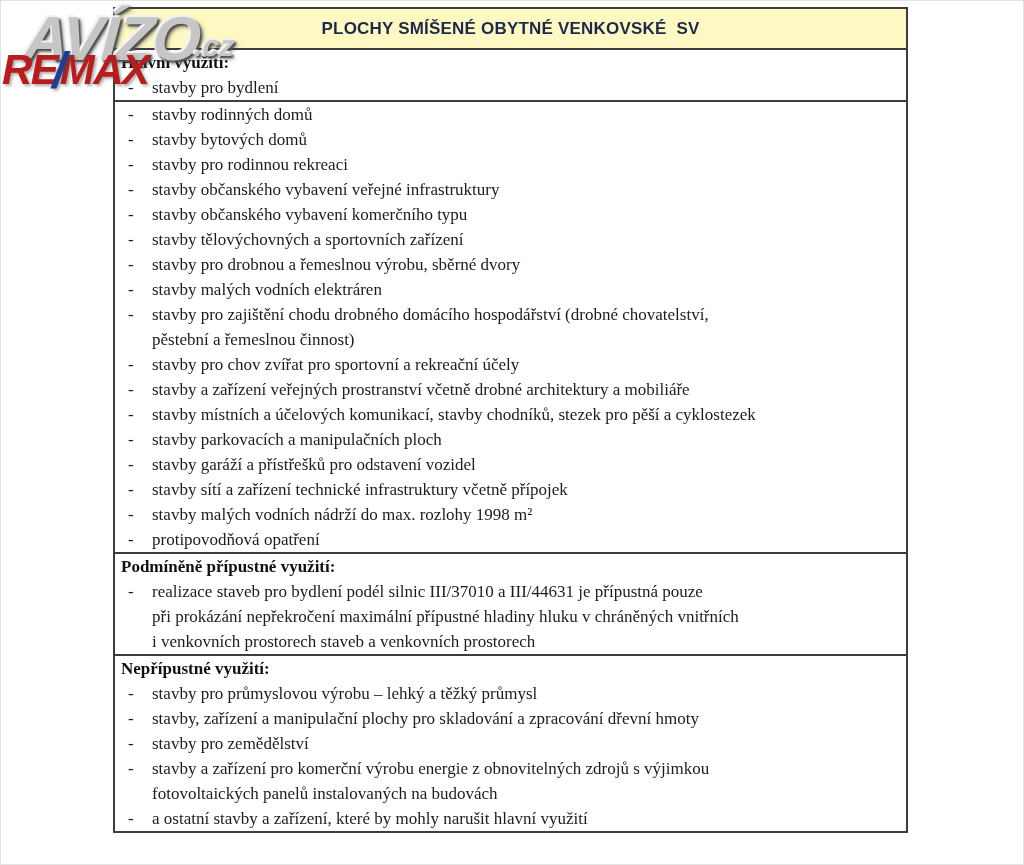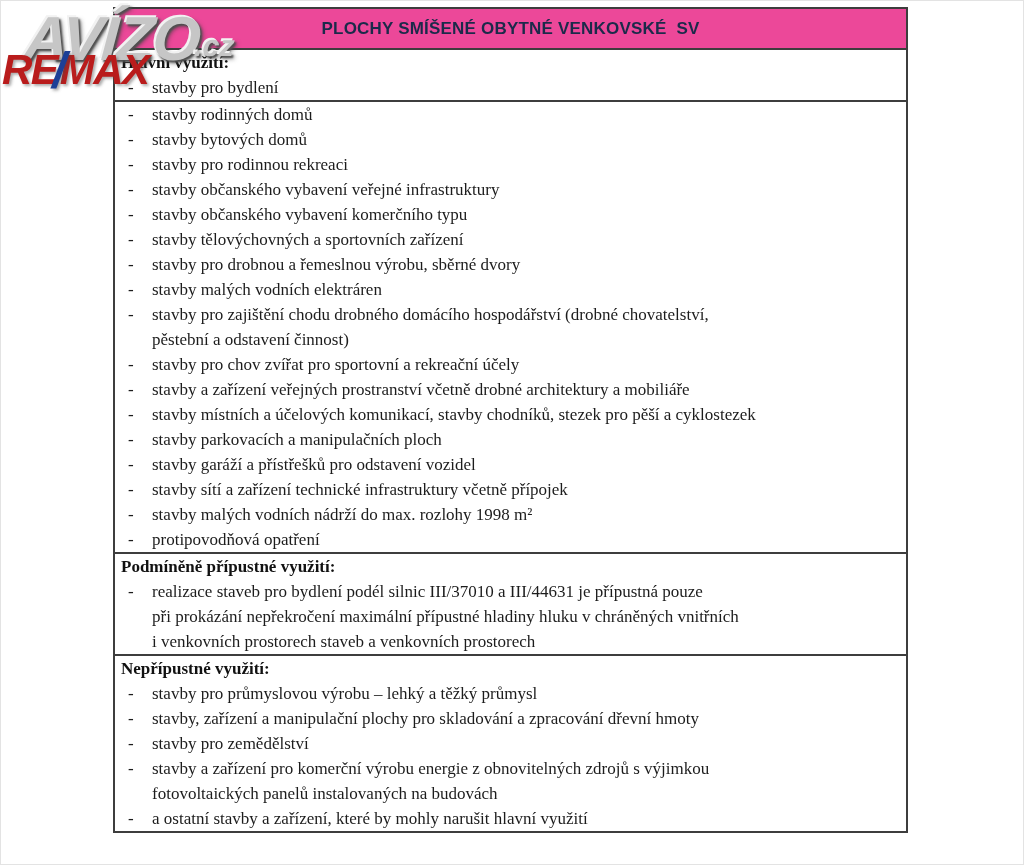--- a/index.html
+++ b/index.html
@@ -113,21 +113,21 @@
     font-size: 50px;
     margin: 0 -5px;
     position: relative;
     top: 3px;
   }
 </style>
 </head>
 <body>
 
 <div class="doc-table">
-  <div class="doc-header" style="background: #ec4899; color: rgb(27, 42, 74);">PLOCHY SMÍŠENÉ OBYTNÉ VENKOVSKÉ  SV</div>
+  <div class="doc-header" style="background: #fef9c3; color: rgb(27, 42, 74);">PLOCHY SMÍŠENÉ OBYTNÉ VENKOVSKÉ  SV</div>
   <div id="sections">
   <div class="section">
     <div class="section-heading">Hlavní využití:</div>
     <div class="items">
   <div class="item">
     <span class="dash">-</span>
     <span class="item-text">stavby pro bydlení</span>
   </div>
 </div>
   </div>
@@ -170,21 +170,21 @@
   </div>
 
   <div class="item">
     <span class="dash">-</span>
     <span class="item-text">stavby malých vodních elektráren</span>
   </div>
 
   <div class="item">
     <span class="dash">-</span>
     <span class="item-text">stavby pro zajištění chodu drobného domácího hospodářství (drobné chovatelství,
-pěstební a odstavení činnost)</span>
+pěstební a řemeslnou činnost)</span>
   </div>
 
   <div class="item">
     <span class="dash">-</span>
     <span class="item-text">stavby pro chov zvířat pro sportovní a rekreační účely</span>
   </div>
 
   <div class="item">
     <span class="dash">-</span>
     <span class="item-text">stavby a zařízení veřejných prostranství včetně drobné architektury a mobiliáře</span>

